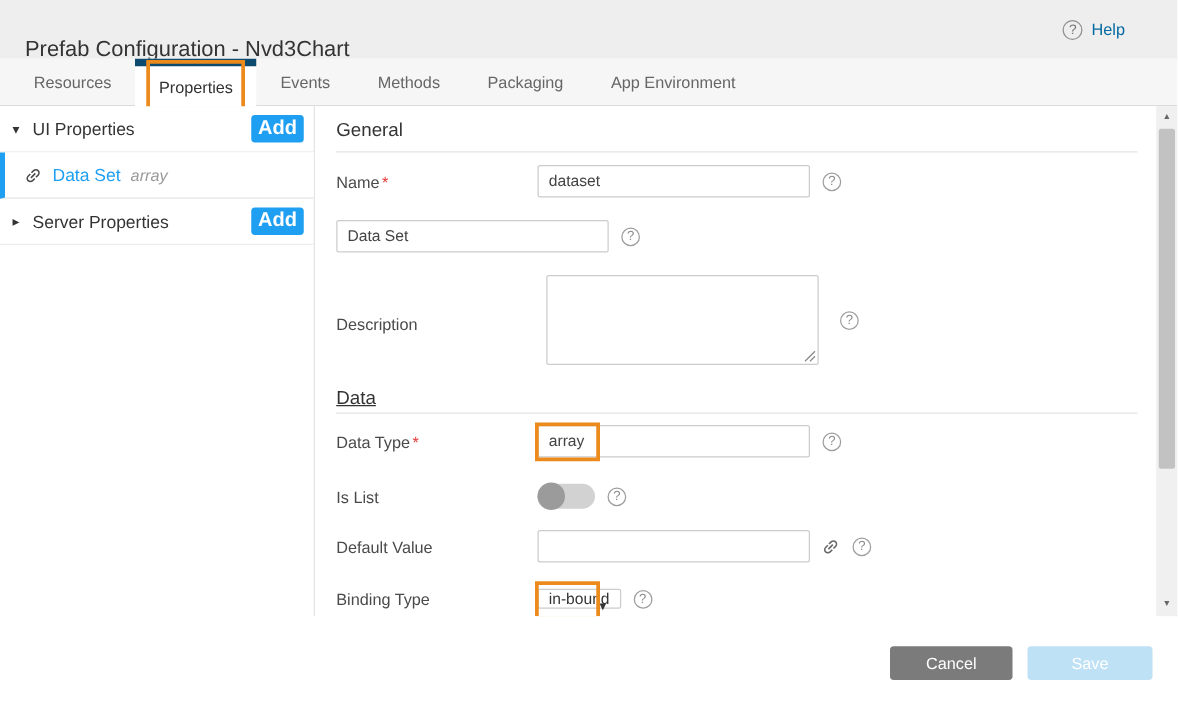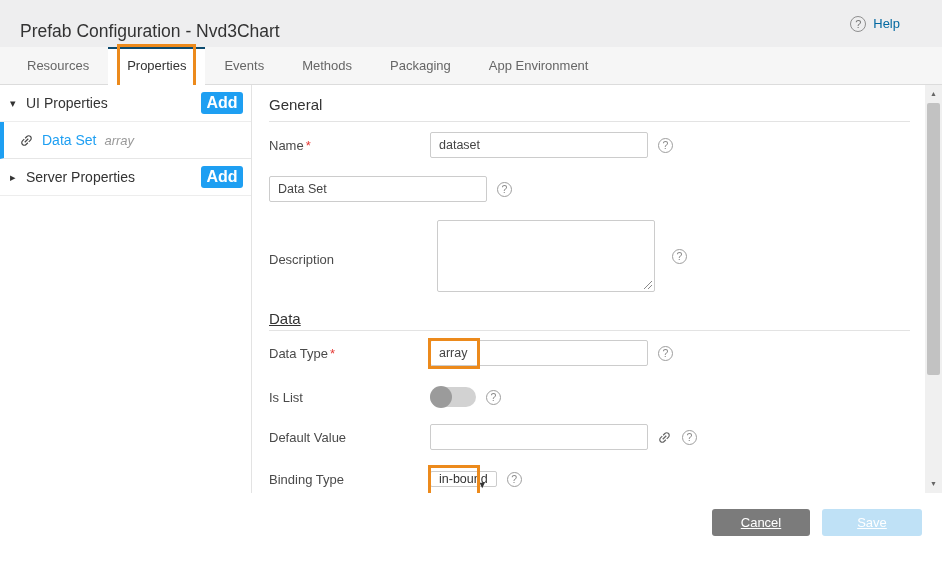--- a/index.html
+++ b/index.html
@@ -2,31 +2,31 @@
 <html><head>
 <meta charset="utf-8">
 <style>
   * { margin:0; padding:0; box-sizing:border-box; }
   html,body { width:942px; height:562px; }
   body { font-family:"Liberation Sans", sans-serif; background:#fff; color:#333; overflow:hidden; }
   .app { position:relative; width:942px; height:562px; background:#fff; }
 
   
   .header { position:absolute; top:0; left:0; width:942px; height:47px; background:#eeeeef; }
-  .title { position:absolute; left:20px; top:8px; line-height:47px; font-size:17.5px; color:#333; }
+  .title { position:absolute; left:20px; top:16px; line-height:47px; font-size:17.5px; color:#333; }
   .help { position:absolute; right:42px; top:0; height:47px; display:flex; align-items:center; gap:7px; cursor:pointer; }
   .help-q { width:16px; height:16px; border:1px solid #8f8f8f; border-radius:50%; color:#777;
             font-size:11px; line-height:14px; text-align:center; display:inline-block; }
   .help-t { font-size:13px; color:#0369a1; }
 
   
   .tabbar { position:absolute; top:47px; left:0; width:942px; height:38px; background:#f6f6f6;
             border-bottom:1px solid #dcdcdc; display:flex; align-items:stretch; padding-left:8px; }
   .tab { padding:0 19px; font-size:13px; color:#666; line-height:38px; cursor:pointer; white-space:nowrap; }
-  .tab.active { background:#fff; border-top:2px solid #0c4a6e; line-height:33px; color:#333; margin-bottom:-1px; }
+  .tab.active { background:#fff; border-top:6px solid #0c4a6e; line-height:33px; color:#333; margin-bottom:-1px; }
   .tab-rel { position:relative; display:inline-block; }
   .ann-tab { position:absolute; left:-10px; right:-10px; top:-5px; bottom:-6px; border:3px solid #ec8a1c; }
 
   
   .bodyarea { position:absolute; top:85px; left:0; width:942px; height:408px; border-bottom:1px solid #ddd; }
 
   
   .sidebar { position:absolute; left:0; top:0; width:252px; height:408px; background:#fff; border-right:1px solid #e3e3e3; }
   .srow { height:37px; display:flex; align-items:center; border-bottom:1px solid #ededed; padding:0 8px 0 10px; cursor:pointer; }
   .tri { font-size:11px; color:#333; width:16px; }
@@ -66,22 +66,22 @@
   .m10{margin-top:10px;} .m18{margin-top:18px;} .m9{margin-top:9px;} .m21{margin-top:21px;} .m17{margin-top:17px;}
 
   
   .scrollbar { position:absolute; right:0; top:0; width:17px; height:408px; background:#f0f0f0; }
   .sb-arrow { position:absolute; left:0; width:17px; height:14px; text-align:center; font-size:7px; color:#666; line-height:14px; cursor:pointer; }
   .sb-up { top:2px; } .sb-down { bottom:2px; }
   .sb-thumb { position:absolute; left:2px; top:18px; width:13px; height:272px; background:#c2c2c2; border-radius:2px; cursor:grab; }
 
   
   .footer { position:absolute; left:0; top:493px; width:942px; height:69px; background:#fff; }
-  .btn { position:absolute; top:16px; height:27px; border:none; border-radius:3px; font-size:13px;
-         color:#fff; font-family:"Liberation Sans",sans-serif; cursor:pointer;text-decoration:underline; }
+  .btn { position:absolute; top:24px; height:27px; border:none; border-radius:3px; font-size:13px;
+         color:#fff; font-family:"Liberation Sans",sans-serif; cursor:pointer; }
   .btn-cancel { right:132px; width:98px; background:#7b7b7b; }
   .btn-save { right:20px; width:100px; background:#bfe1f6; cursor:default; }
 </style>
 </head>
 <body>
 
 <div class="app">
 
   <div class="header">
     <div class="title">Prefab Configuration - Nvd3Chart</div>

